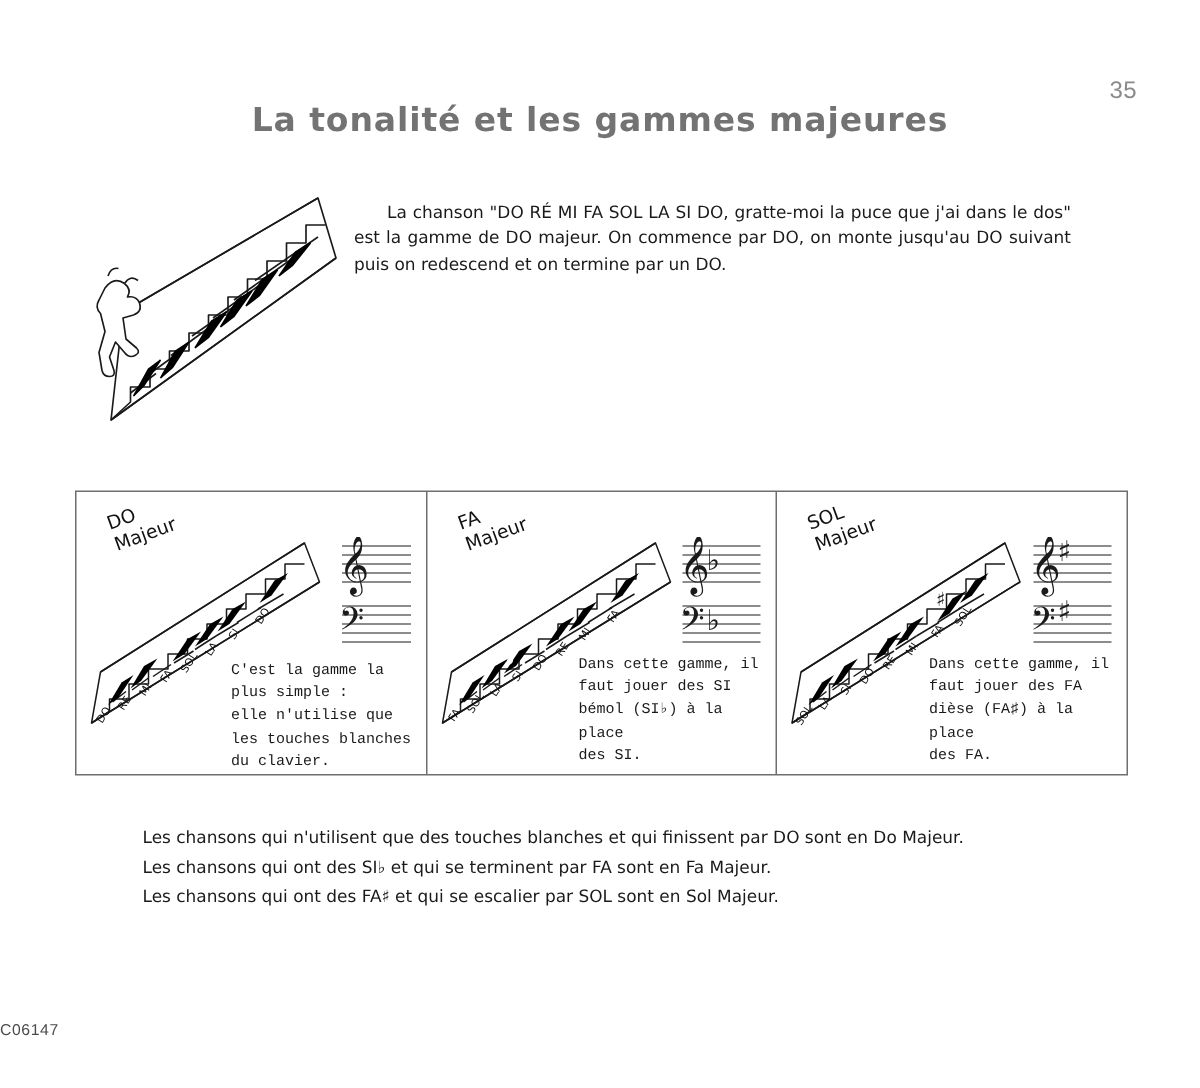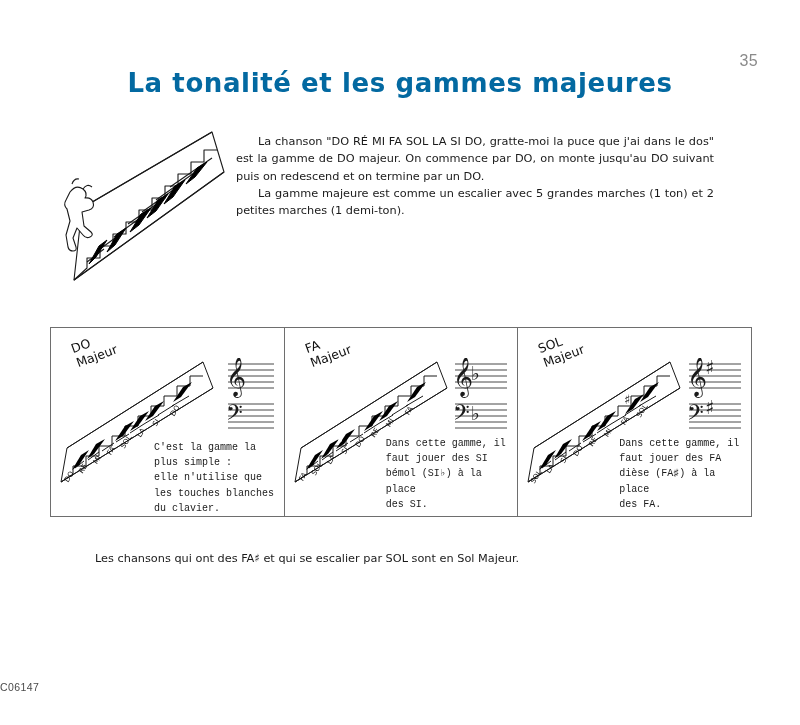--- a/index.html
+++ b/index.html
@@ -38,25 +38,25 @@
     letter-spacing: .4px;
   }
 
   
   #page-title {
     position: absolute;
     top: 68px;
     left: 0;
     right: 0;
     text-align: center;
-    font-size: 26px;
+    font-size: 22px;
     font-weight: bold;
     letter-spacing: .6px;
     font-family: "DejaVu Sans", sans-serif;
-    color: #0369a1;
+    color: #737373;
   }
 
   
   #intro-text {
     position: absolute;
     left: 236px;
     top: 133px;
     width: 478px;
     font-size: 11.3px;
     line-height: 17.3px;
@@ -174,21 +174,20 @@
     <g fill="#ffffff" stroke="#1a1a1a" stroke-width="1.1" stroke-linejoin="round">
       <path d="M18 80 q6 -8 13 -3 q5 4 2 9 q6 -1 8 4 q2 6 -4 8 l-7 2 l2 14 l7 6 q3 3 -1 5 q-4 2 -7 -2 l-6 -7 l-4 10 l3 9 q1 4 -3 4 q-4 0 -5 -4 l-2 -12 l4 -14 l-3 -12 q-4 -4 -1 -9 z"></path>
       <path d="M31 77 q4 -6 9 -2"></path>
       <path d="M20 72 q2 -6 7 -5"></path>
     </g>
   </svg>
 </div>
 
 <div id="intro-text">
   <p>La chanson "DO RÉ MI FA SOL LA SI DO, gratte-moi la puce que j'ai dans le dos" est la gamme de DO majeur. On commence par DO, on monte jusqu'au DO suivant puis on redescend et on termine par un DO.</p>
-  <p>La gamme majeure est comme un escalier avec 5 grandes marches (1 ton) et 2 petites marches (1 demi-ton).</p>
 </div>
 
 <div id="scales-box">
 
   <div class="scale-panel">
     <div class="panel-key-label">DO
 Majeur</div>
 
     <div class="panel-stair">
       <svg width="175" height="150" viewBox="0 0 175 150" xmlns="http://www.w3.org/2000/svg">
@@ -386,16 +385,18 @@
     </div>
 
     <div class="panel-note" id="panel-note-2">Dans cette gamme, il
 faut jouer des FA
 dièse (FA♯) à la place
 des FA.</div>
   </div>
 </div>
 
 <div id="summary-lines">
+  <div>Les chansons qui n'utilisent que des touches blanches et qui finissent par DO sont en Do Majeur.</div>
+  <div>Les chansons qui ont des SI♭ et qui se terminent par FA sont en Fa Majeur.</div>
   <div>Les chansons qui ont des FA♯ et qui se escalier par SOL sont en Sol Majeur.</div>
 </div>
 
 <div id="footer-code">C06147</div>
 
 </body></html>

